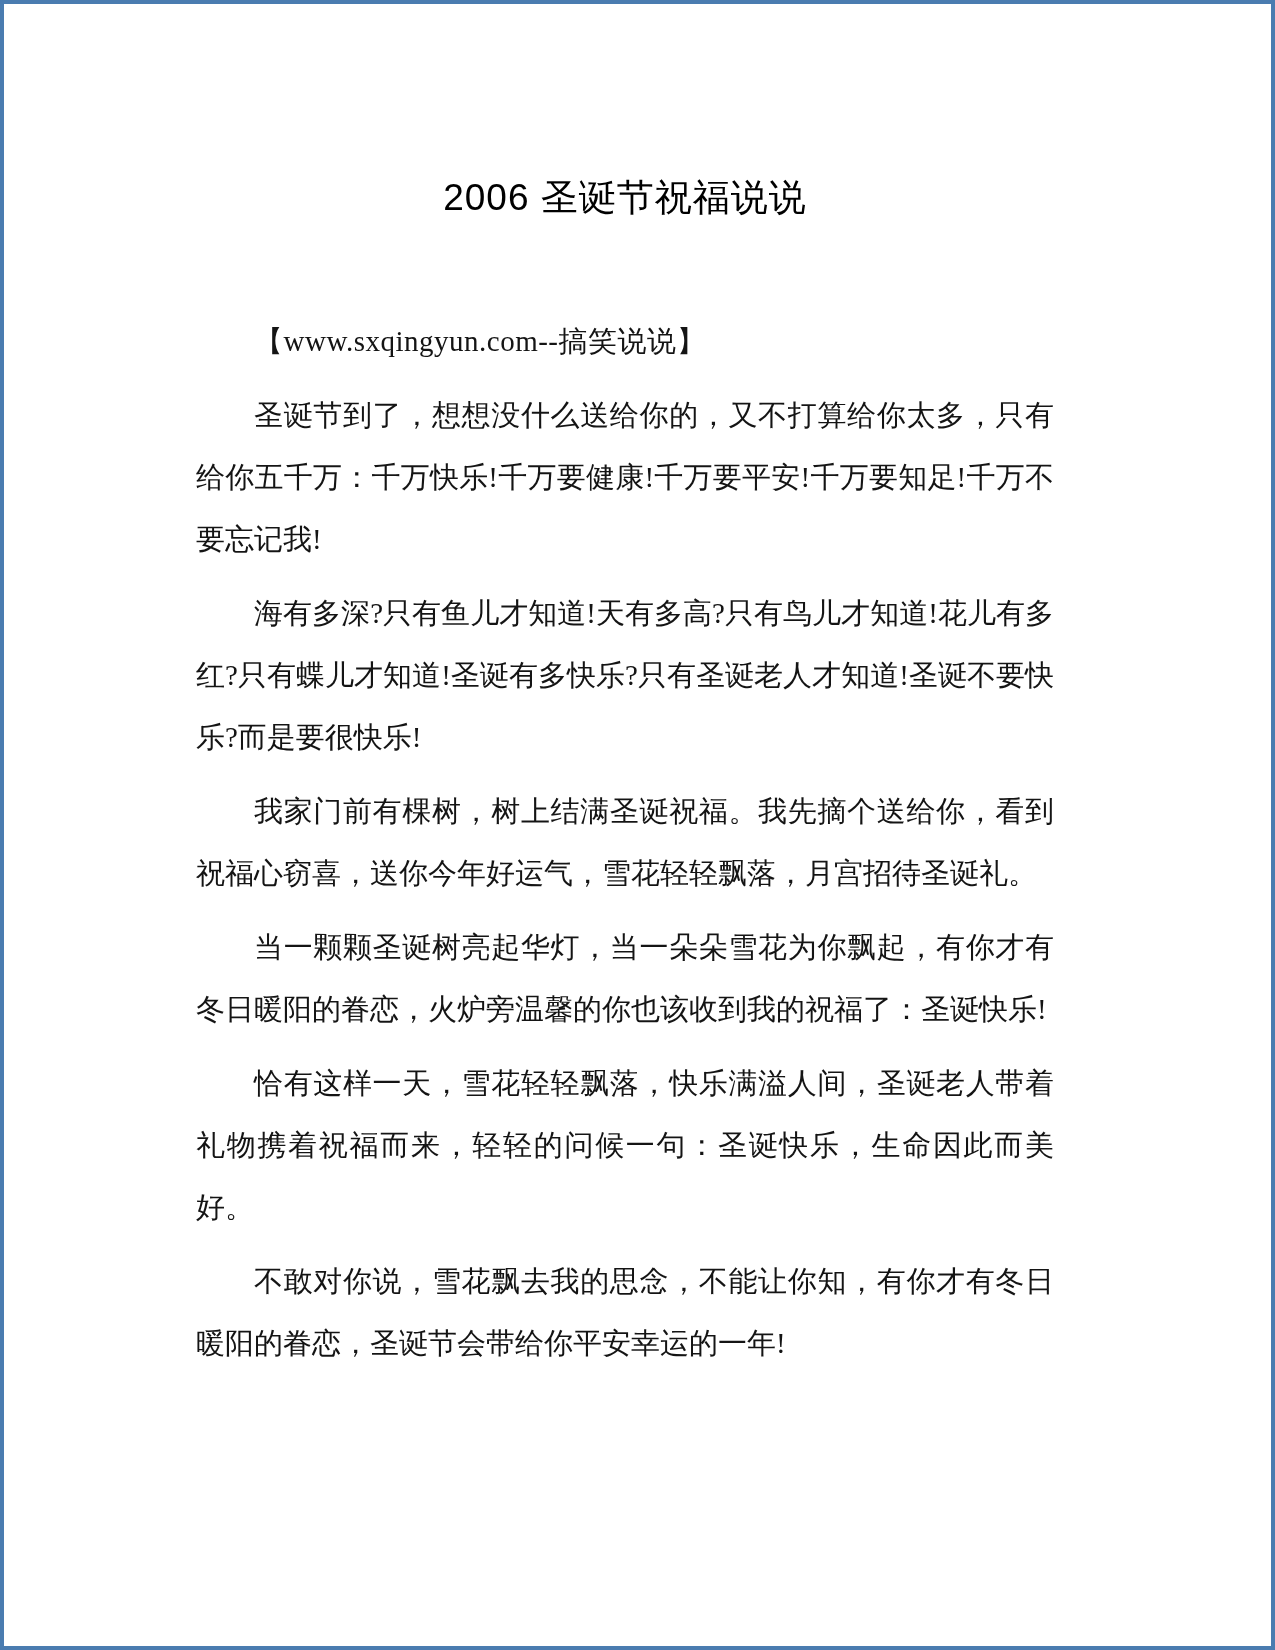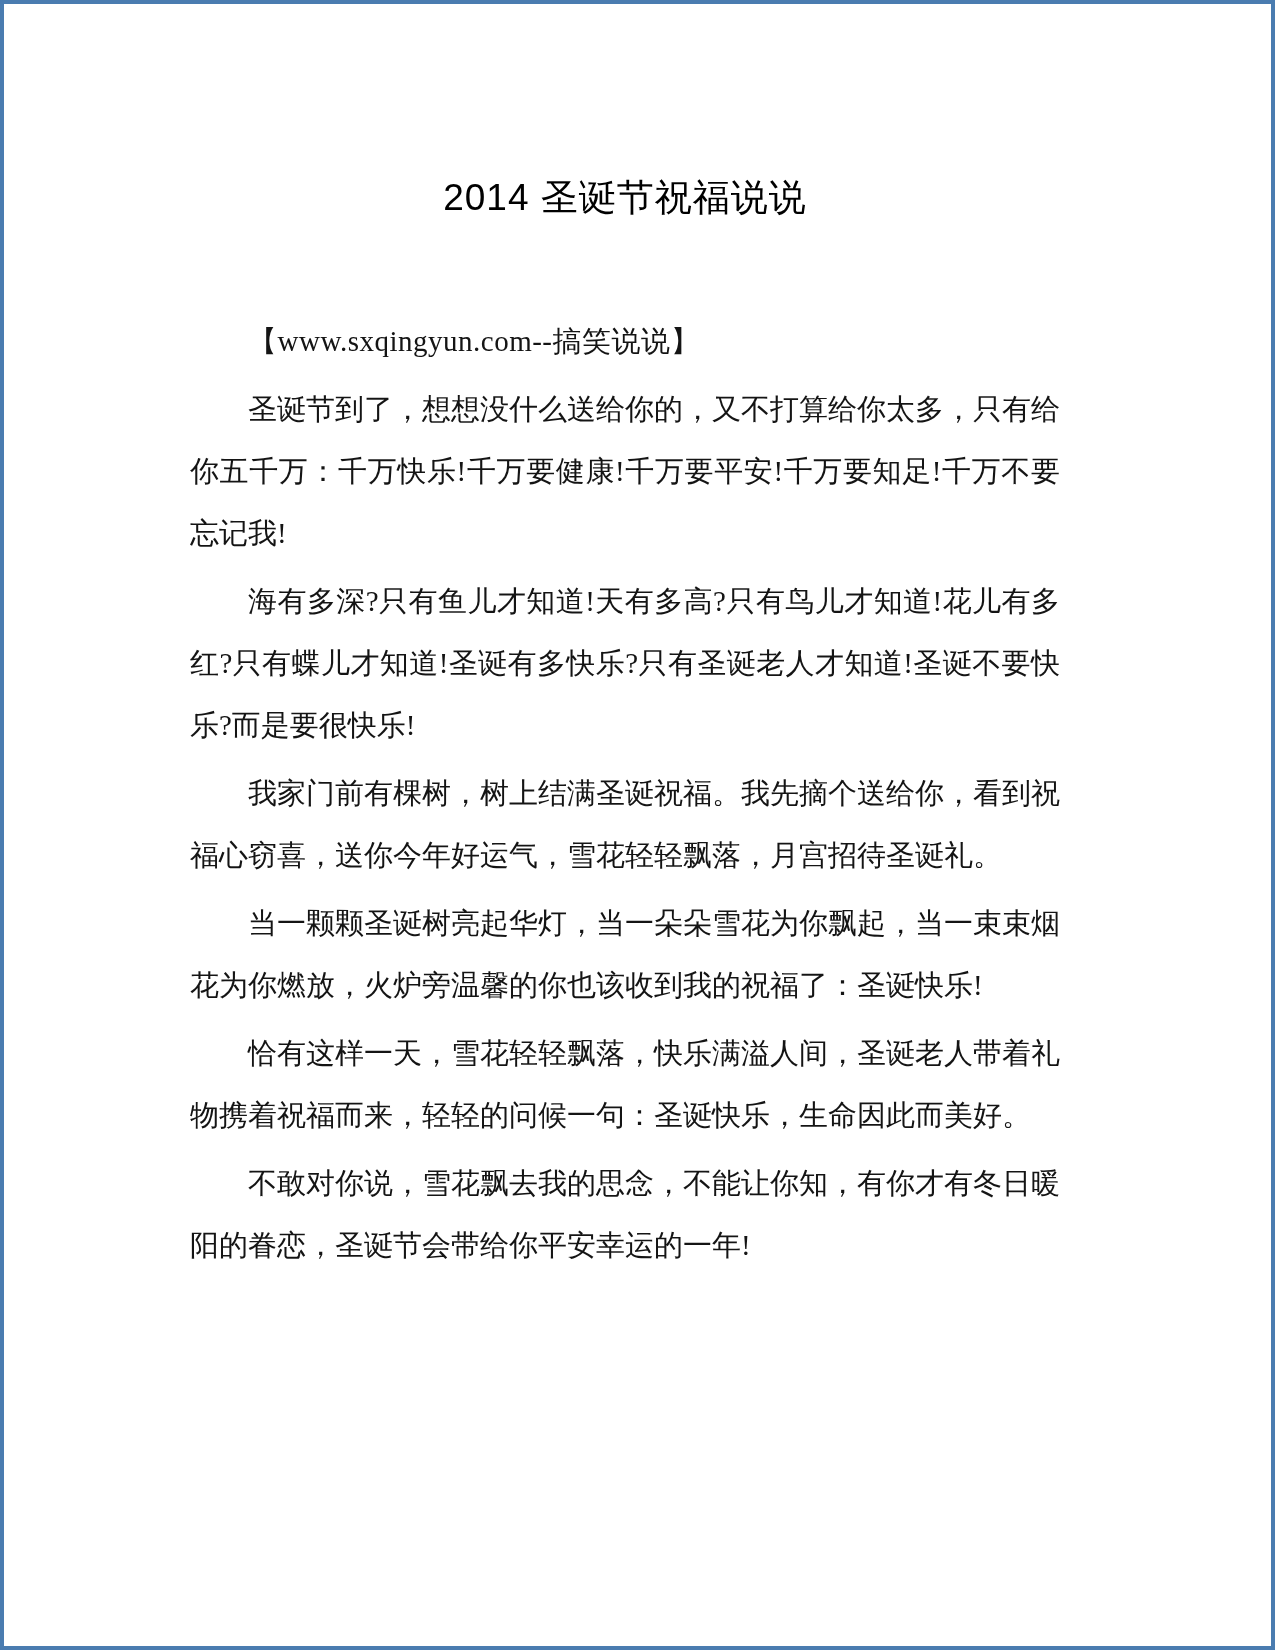--- a/index.html
+++ b/index.html
@@ -26,51 +26,51 @@
     margin: 0 0 86px 0;
     text-align: center;
     font-family: "Liberation Sans", sans-serif;
     font-weight: 400;
     font-size: 37px;
     line-height: 52px;
     color: #000000;
     letter-spacing: 1px;
   }
   .body-text p {
-    margin: 6px;
+    margin: 12px;
     font-size: 29px;
     line-height: 62px;
     text-align: justify;
     text-justify: inter-ideograph;
     text-indent: 2em;
     color: #141414;
   }
   .source-line {
     letter-spacing: 0.5px;
   }
 </style>
 </head>
 <body>
 
 <div class="page" style="border-color: rgb(74, 124, 176);">
   <div class="content">
 
-    <h1 class="doc-title">2014 圣诞节祝福说说</h1>
+    <h1 class="doc-title">2006 圣诞节祝福说说</h1>
 
     <div class="body-text">
       <p class="source-line">【www.sxqingyun.com--搞笑说说】</p>
 
 
       <p>圣诞节到了，想想没什么送给你的，又不打算给你太多，只有给你五千万：千万快乐!千万要健康!千万要平安!千万要知足!千万不要忘记我!</p>
 
       <p>海有多深?只有鱼儿才知道!天有多高?只有鸟儿才知道!花儿有多红?只有蝶儿才知道!圣诞有多快乐?只有圣诞老人才知道!圣诞不要快乐?而是要很快乐!</p>
 
       <p>我家门前有棵树，树上结满圣诞祝福。我先摘个送给你，看到祝福心窃喜，送你今年好运气，雪花轻轻飘落，月宫招待圣诞礼。</p>
 
-      <p>当一颗颗圣诞树亮起华灯，当一朵朵雪花为你飘起，当一束束烟花为你燃放，火炉旁温馨的你也该收到我的祝福了：圣诞快乐!</p>
+      <p>当一颗颗圣诞树亮起华灯，当一朵朵雪花为你飘起，有你才有冬日暖阳的眷恋，火炉旁温馨的你也该收到我的祝福了：圣诞快乐!</p>
 
       <p>恰有这样一天，雪花轻轻飘落，快乐满溢人间，圣诞老人带着礼物携着祝福而来，轻轻的问候一句：圣诞快乐，生命因此而美好。</p>
 
       <p>不敢对你说，雪花飘去我的思念，不能让你知，有你才有冬日暖阳的眷恋，圣诞节会带给你平安幸运的一年!</p>
     </div>
 
   </div>
 </div>
 
 </body></html>

